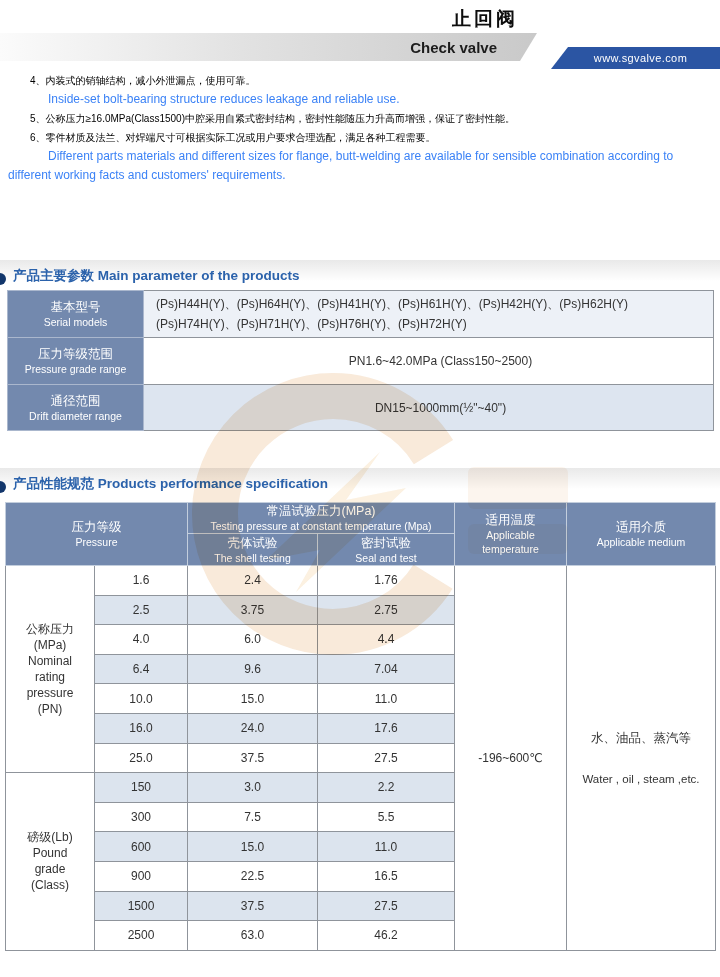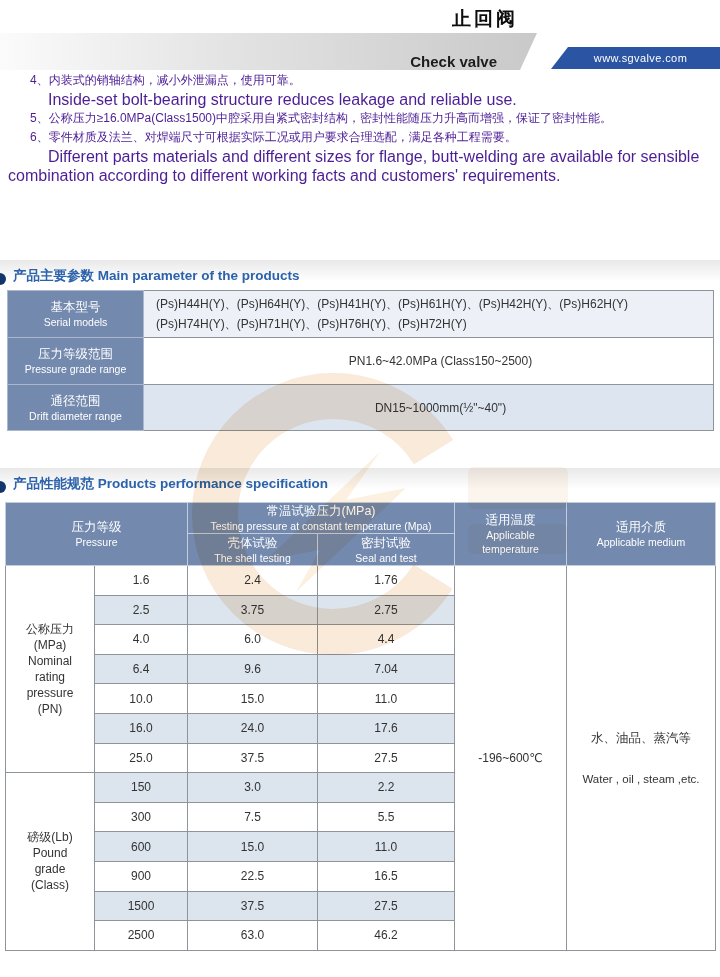--- a/index.html
+++ b/index.html
@@ -2,39 +2,39 @@
 <html><head>
 <meta charset="utf-8">
 <style>
   html,body{margin:0;padding:0;background:#fff;}
   .page{position:relative;width:720px;height:977px;background:#fff;overflow:hidden;
         font-family:"Liberation Sans","DejaVu Sans",sans-serif;color:#222;}
 
   
   .title-zh{position:absolute;top:6px;left:452px;font-size:19px;font-weight:bold;
             color:#0d0d0d;letter-spacing:3px;}
-  .gray-band{position:absolute;top:33px;left:0;width:537px;height:37px;box-sizing:border-box;
+  .gray-band{position:absolute;top:33px;left:0;width:537px;height:28px;box-sizing:border-box;
              background:linear-gradient(90deg,#fbfbfb 0%,#e2e2e2 45%,#c9c9c9 100%);
              clip-path:polygon(0 0,100% 0,calc(100% - 17px) 100%,0 100%);
-             display:flex;align-items:flex-end;justify-content:flex-end;padding-right:40px;}
+             display:flex;align-items:center;justify-content:flex-end;padding-right:40px;}
   .check-valve{font-size:15px;font-weight:bold;color:#1c1c1c;}
   .blue-band{position:absolute;top:47px;left:527px;width:193px;height:22px;box-sizing:border-box;
              background:#2b55a3;clip-path:polygon(41px 0,100% 0,100% 100%,24px 100%);
              display:flex;align-items:center;justify-content:center;padding-left:34px;}
   .website{color:#fff;font-size:11px;letter-spacing:.4px;}
   .logo{position:absolute;top:4px;right:5px;display:flex;align-items:center;gap:5px;}
   .logo-text{display:flex;flex-direction:column;align-items:flex-start;}
   .logo-zh{font-size:22px;font-weight:bold;color:#2b4f9e;letter-spacing:3px;line-height:24px;}
   .logo-en{font-size:9.5px;font-weight:bold;color:#2b4f9e;letter-spacing:.6px;}
 
   
   .features{position:absolute;top:71px;left:8px;right:8px;}
   .features p{margin:0;line-height:19px;}
-  .f-zh{font-size:12px;color:#4c1d95;text-indent:22px;}
-  .f-en{font-size:16px;color:#4c1d95;text-indent:40px;}
+  .f-zh{font-size:10px;color:#000000;text-indent:22px;}
+  .f-en{font-size:12px;color:#3b82f6;text-indent:40px;}
 
   
   .section-head{position:absolute;left:0;right:0;height:25px;display:flex;align-items:flex-end;
                 background:linear-gradient(180deg,#e9e9e9 0%,#ffffff 85%);}
   .bullet{width:12px;height:12px;border-radius:50%;background:#12366b;margin-left:-6px;
           margin-right:7px;flex:none;}
   .section-title{font-size:13.5px;font-weight:bold;color:#2b62ab;}
 
   
   table{border-collapse:collapse;table-layout:fixed;}

